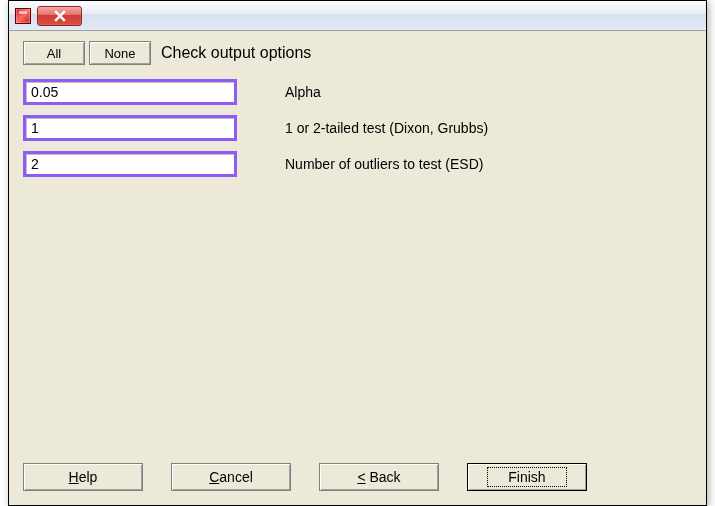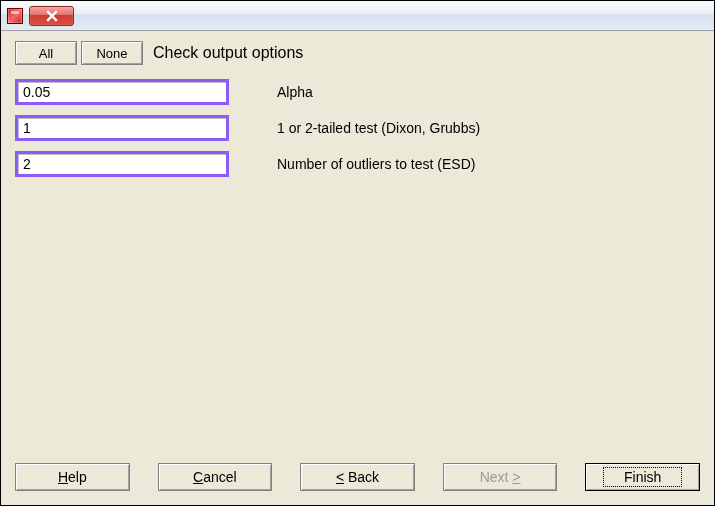--- a/index.html
+++ b/index.html
@@ -221,21 +221,18 @@
   <div class="buttonbar">
     <button class="wizard-btn">
         <span><span class="accel">H</span><span>elp</span></span>
       </button>
     <button class="wizard-btn">
         <span><span class="accel">C</span><span>ancel</span></span>
       </button>
     <button class="wizard-btn">
         <span><span class="accel">&lt;</span> <span>Back</span></span>
       </button>
-    <button class="wizard-btn disabled">
-        <span><span>Next</span> <span class="accel">&gt;</span></span>
-      </button>
     <button class="wizard-btn default">
         <span class="inner"><span>Finish</span></span>
       </button>
   </div>
 
 </div>
 
 </body></html>

